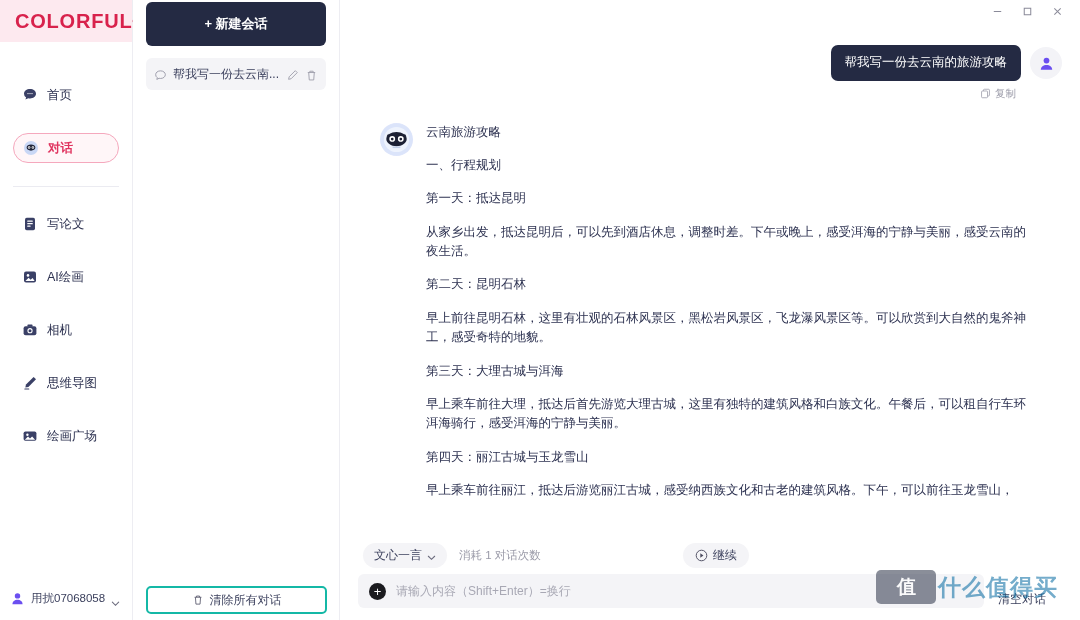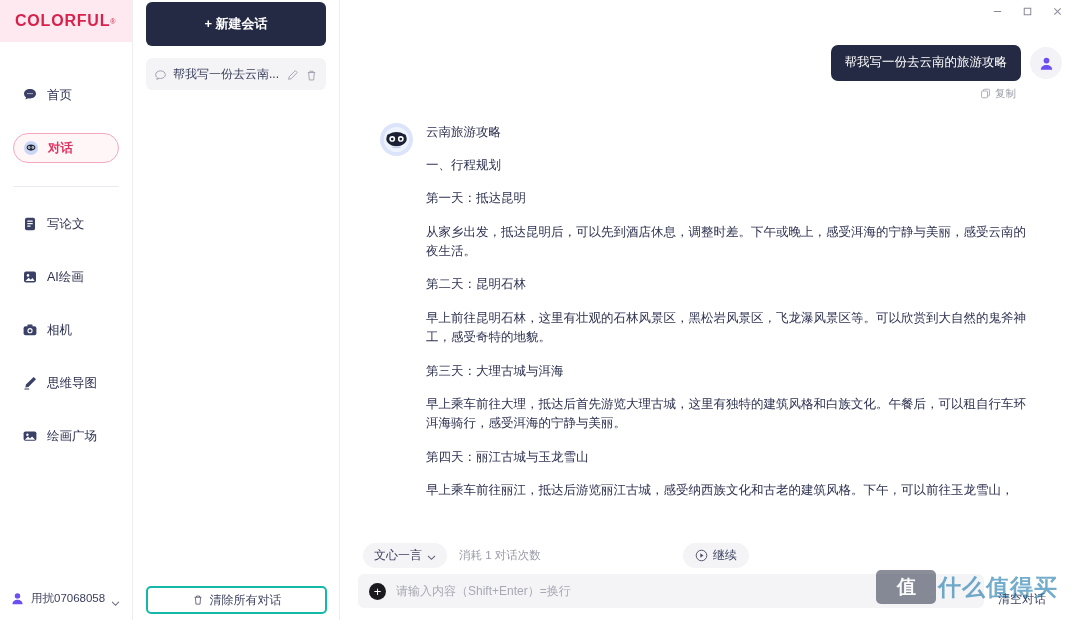--- a/index.html
+++ b/index.html
@@ -17,21 +17,21 @@
     background: #ffffff;
     border-right: 1px solid #ededf2;
     display: flex; flex-direction: column;
     position: relative; flex: 0 0 133px;
   }
   .logo-band {
     height: 42px; background: #fde9ef;
     display: flex; align-items: center; padding-left: 15px;
   }
   .logo-text {
-    font-size: 16px; font-weight: bold; letter-spacing: .8px;
+    font-size: 20px; font-weight: bold; letter-spacing: .8px;
     color: #d8224c; position: relative;
   }
   .logo-reg { font-size: 7px; vertical-align: super; color: #d8224c; }
 
   .nav-list { padding-top: 38px; }
   .nav-item {
     display: flex; align-items: center; gap: 9px;
     height: 30px; margin: 0 13px 23px 13px;
     padding-left: 9px; border-radius: 16px;
     font-size: 12.5px; color: #2c3150; cursor: pointer;

